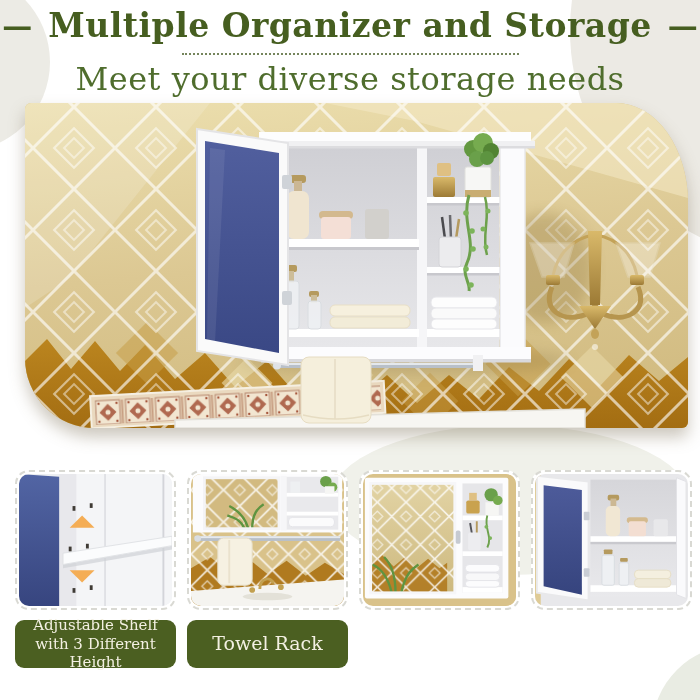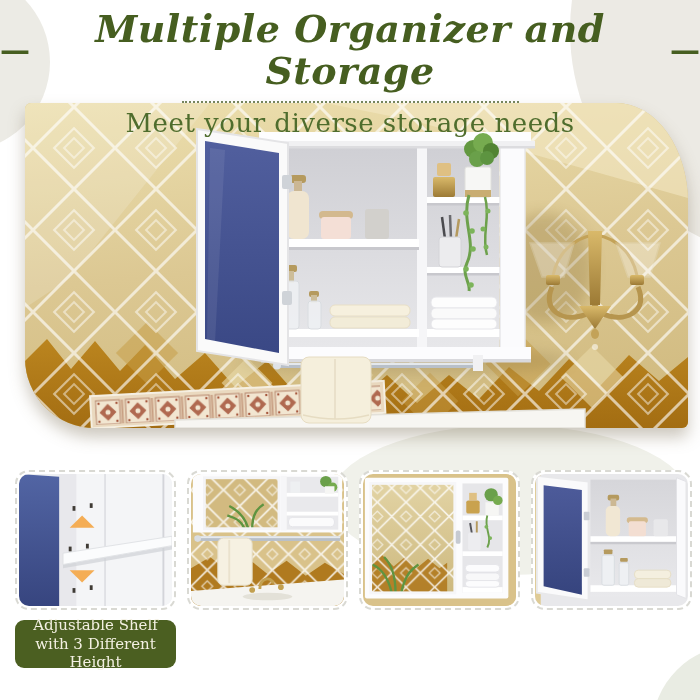--- a/index.html
+++ b/index.html
@@ -10,23 +10,23 @@
     font-family:"DejaVu Serif","Liberation Serif",serif;overflow:hidden;}
   .page{position:relative;width:700px;height:700px;background:#ffffff;overflow:hidden;}
   .blob{position:absolute;background:#ecebe5;border-radius:50%;z-index:0;}
   .blob-tl{left:-130px;top:-28px;width:180px;height:180px;}
   .blob-tr{left:570px;top:-200px;width:460px;height:460px;background:#eceae4;}
   .blob-mid{left:330px;top:425px;width:360px;height:150px;background:#f0f1ea;border-radius:50%;}
   .blob-br{left:652px;top:645px;width:170px;height:170px;background:#e9ece3;}
   .header{position:absolute;left:0;top:8px;width:700px;text-align:center;z-index:2;}
   .title-row{display:flex;align-items:center;justify-content:center;gap:16px;color:var(--title-green);}
   .title-dash{font-size:30px;font-weight:bold;line-height:1;}
-  .page-title{font-size:38px;font-weight:bold;font-style:italic;letter-spacing:0.5px;line-height:1.1;}
+  .page-title{font-size:33px;font-weight:bold;letter-spacing:0.5px;line-height:1.1;}
   .dotted-divider{width:337px;margin:9px auto 5px auto;border-top:2px dotted #75855c;height:0;}
-  .page-subtitle{font-size:26px;color:var(--subtitle-green);letter-spacing:0.5px;}
+  .page-subtitle{font-size:32px;color:var(--subtitle-green);letter-spacing:0.5px;}
   .main-image{position:absolute;left:25px;top:103px;width:663px;height:325px;z-index:1;
     border-radius:6px 72px 6px 70px / 6px 100px 6px 70px;overflow:hidden;
     box-shadow:0 9px 16px rgba(110,95,65,0.35);background:#d9c48e;}
   .main-image svg{display:block;width:663px;height:325px;}
   .thumb-row,.label-row{position:absolute;left:15px;width:678px;display:flex;gap:11px;z-index:2;}
   .thumb-row{top:470px;height:140px;}
   .label-row{top:620px;height:36px;}
   .thumb{box-sizing:border-box;width:161px;height:140px;border:2px dashed #d9d9d3;
     border-radius:14px;background:#ffffff;padding:2px;}
   .thumb-inner{width:100%;height:100%;border-radius:10px;overflow:hidden;}
@@ -398,15 +398,16 @@
             <rect x="51" y="40" width="6" height="9" rx="1" fill="#c9cdd4"></rect>
             <rect x="51" y="100" width="6" height="9" rx="1" fill="#c9cdd4"></rect>
           </g>
         </svg>
       </div>
     </div>
   </div>
 
   <div class="label-row">
     <div class="feature-label small">Adjustable Shelf with 3 Different Height</div>
+    <div class="feature-label">Towel Rack</div>
   </div>
 
 </div>
 
 </body></html>

